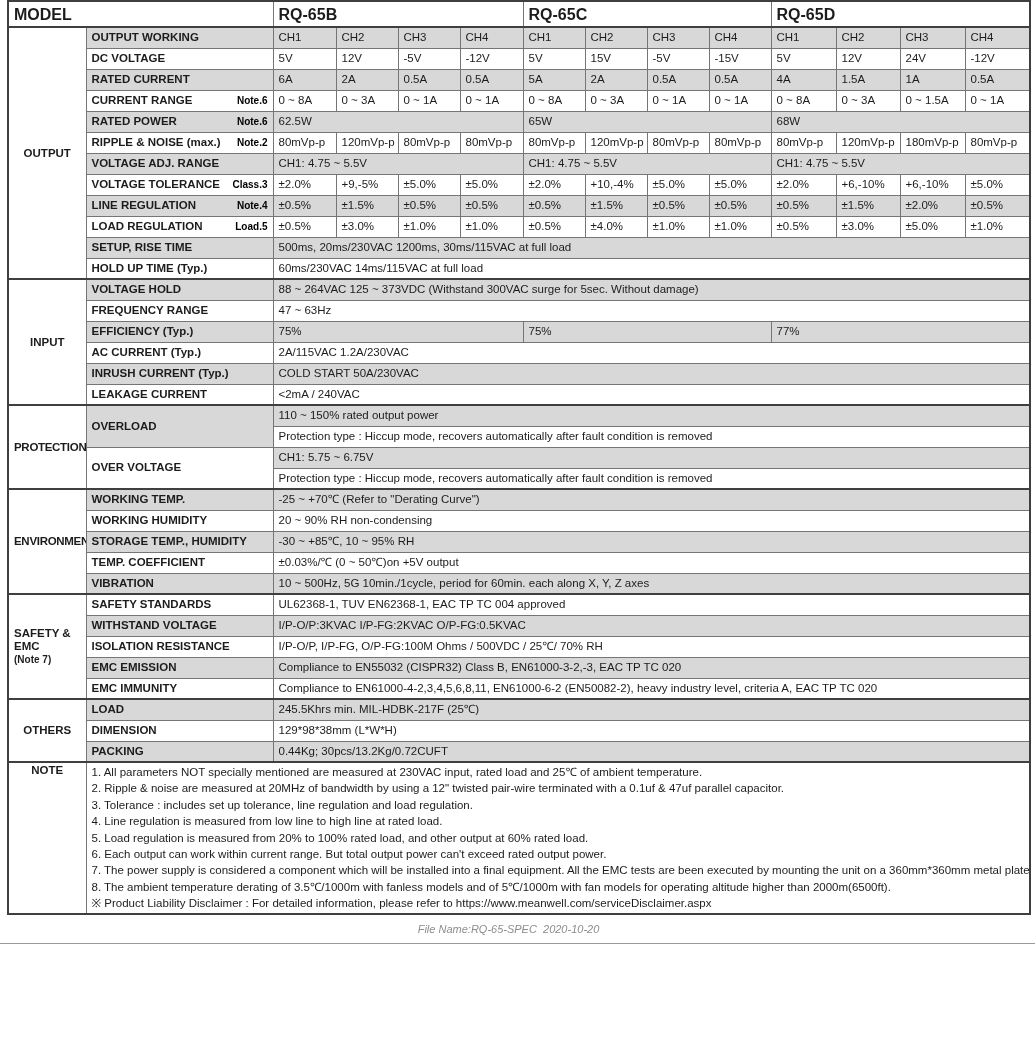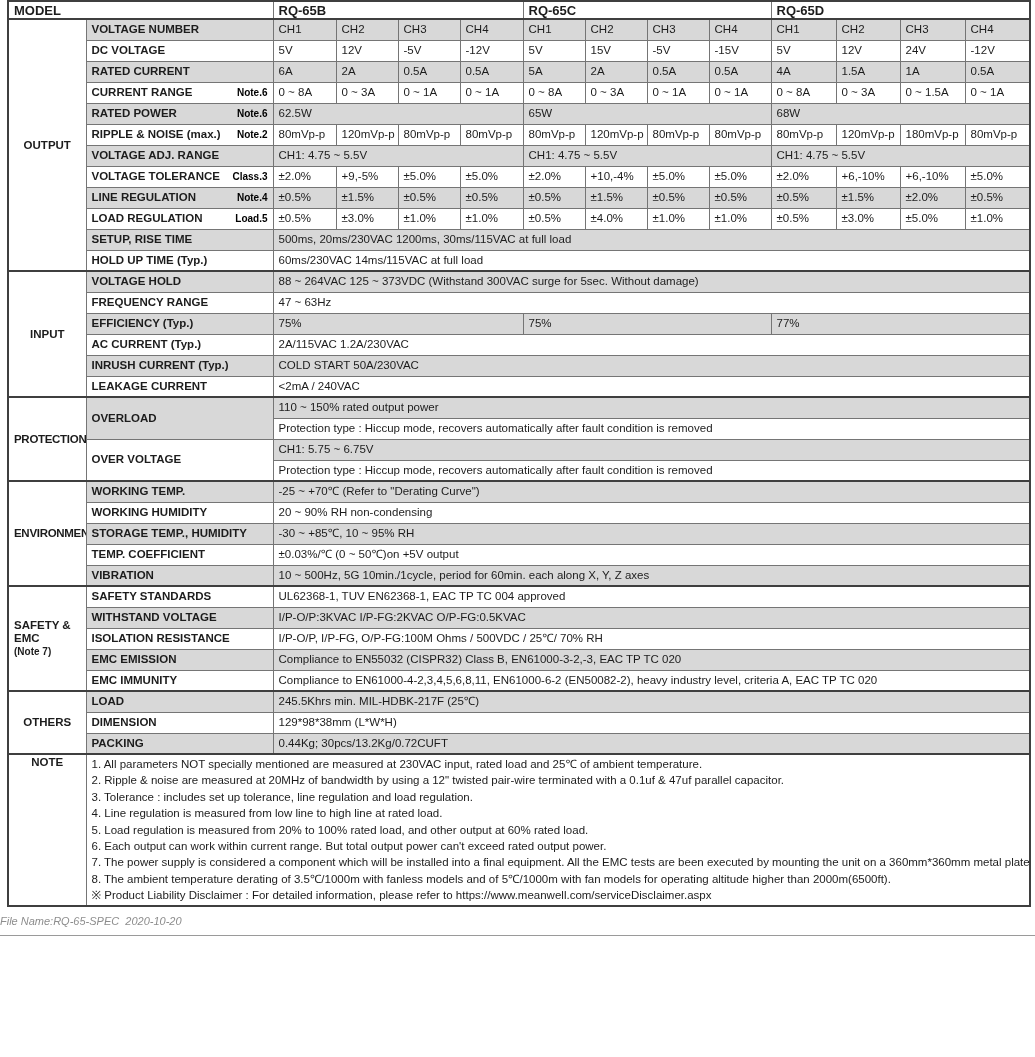--- a/index.html
+++ b/index.html
@@ -9,28 +9,28 @@
   table.spec td{border:1px solid #757575;font-size:11.5px;color:#1c1c1c;padding:1px 5px;height:21px;
     overflow:hidden;white-space:nowrap;box-sizing:border-box;line-height:13px;}
   td.lbl{font-weight:bold;color:#000;}
   td.lbl .note{float:right;font-weight:bold;font-size:10px;color:#000;}
   td.sec{font-weight:bold;color:#000;text-align:center;background:#fff;font-size:11.5px;}
   td.sec-sm{font-size:10px;letter-spacing:-0.3px;}
   td.ch{font-size:11px;padding:1px 4px;}
   td.shade{background:#d8d8d8;}
   td.vfull{white-space:pre;}
   tr.thick td{border-top:2px solid #3f3f3f;}
-  tr.model-row td{height:18px;font-size:13px;}
+  tr.model-row td{height:26px;font-size:16px;}
   td.model-name{font-weight:bold;color:#000;}
   td.safety-sec{text-align:left;vertical-align:middle;padding-left:6px;line-height:15px;}
   td.safety-sec .nt{font-size:10px;}
   td.note-sec{vertical-align:top;padding-top:12px;}
   td.note-cell{white-space:normal;vertical-align:top;padding:4px 8px 4px 10px;}
   .note-line{font-size:11.5px;line-height:16.4px;color:#1c1c1c;padding-left:14px;text-indent:-14px;}
-  .footer{width:1017px;text-align:left;margin-top:4px;}
+  .footer{width:1017px;text-align:center;margin-top:4px;}
   .file-info{font-style:italic;font-size:11px;color:#8d8d8d;white-space:pre;}
   .bottom-rule{width:1035px;height:1px;background:#9a9a9a;margin-top:6px;}
 </style>
 </head>
 <body>
 
 <div class="page">
 
   <table class="spec">
     <colgroup>
@@ -53,21 +53,21 @@
     <tbody>
         <tr class="model-row">
       <td class="lbl" colspan="2">MODEL</td>
       <td class="model-name" colspan="4">RQ-65B</td>
       <td class="model-name" colspan="4">RQ-65C</td>
       <td class="model-name" colspan="4">RQ-65D</td>
     </tr>
 
     <tr class="thick">
       <td class="sec" rowspan="12">OUTPUT</td>
-      <td class="lbl shade">VOLTAGE NUMBER</td>
+      <td class="lbl shade">OUTPUT WORKING</td>
       <td class="ch shade">CH1</td>
       <td class="ch shade">CH2</td>
       <td class="ch shade">CH3</td>
       <td class="ch shade">CH4</td>
       <td class="ch shade">CH1</td>
       <td class="ch shade">CH2</td>
       <td class="ch shade">CH3</td>
       <td class="ch shade">CH4</td>
       <td class="ch shade">CH1</td>
       <td class="ch shade">CH2</td>

